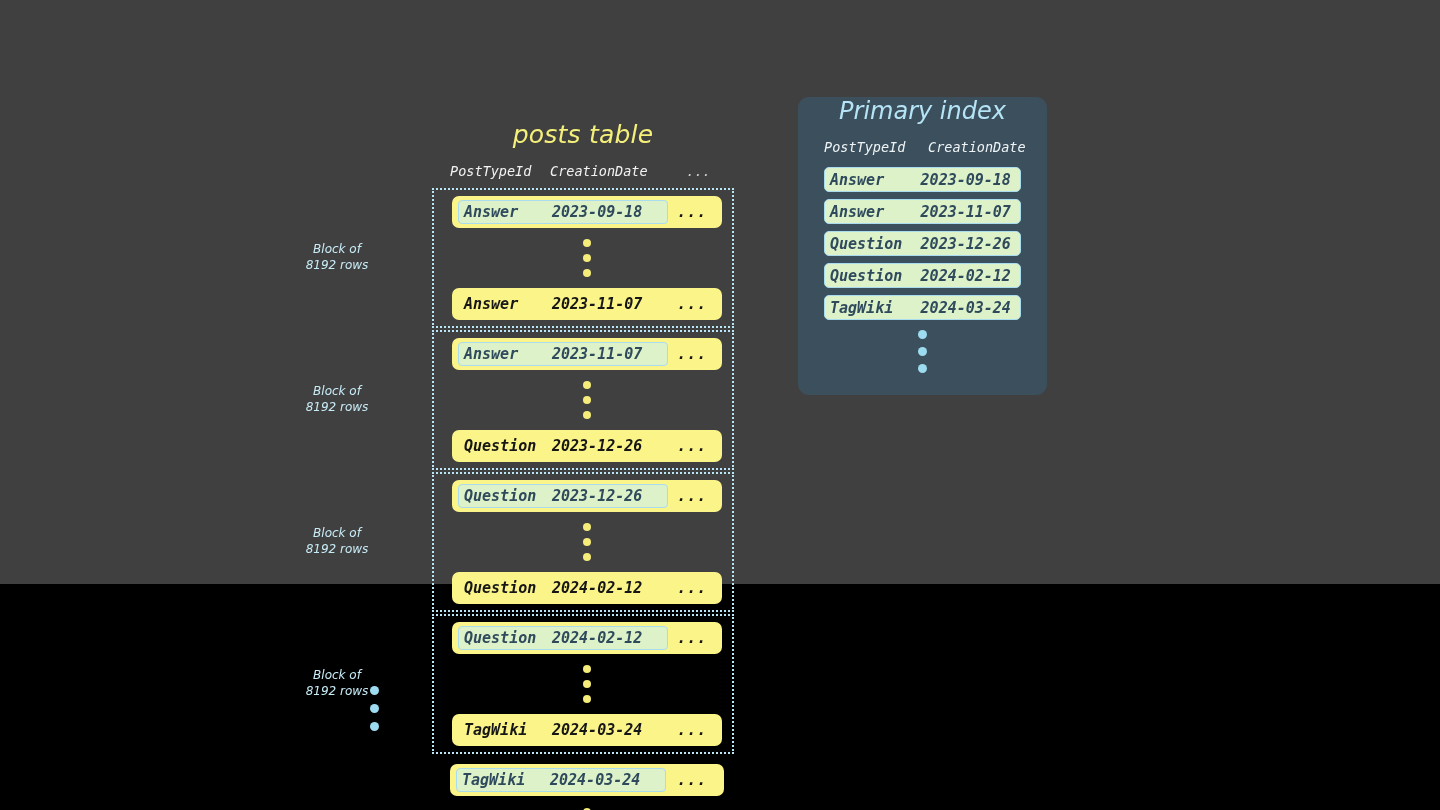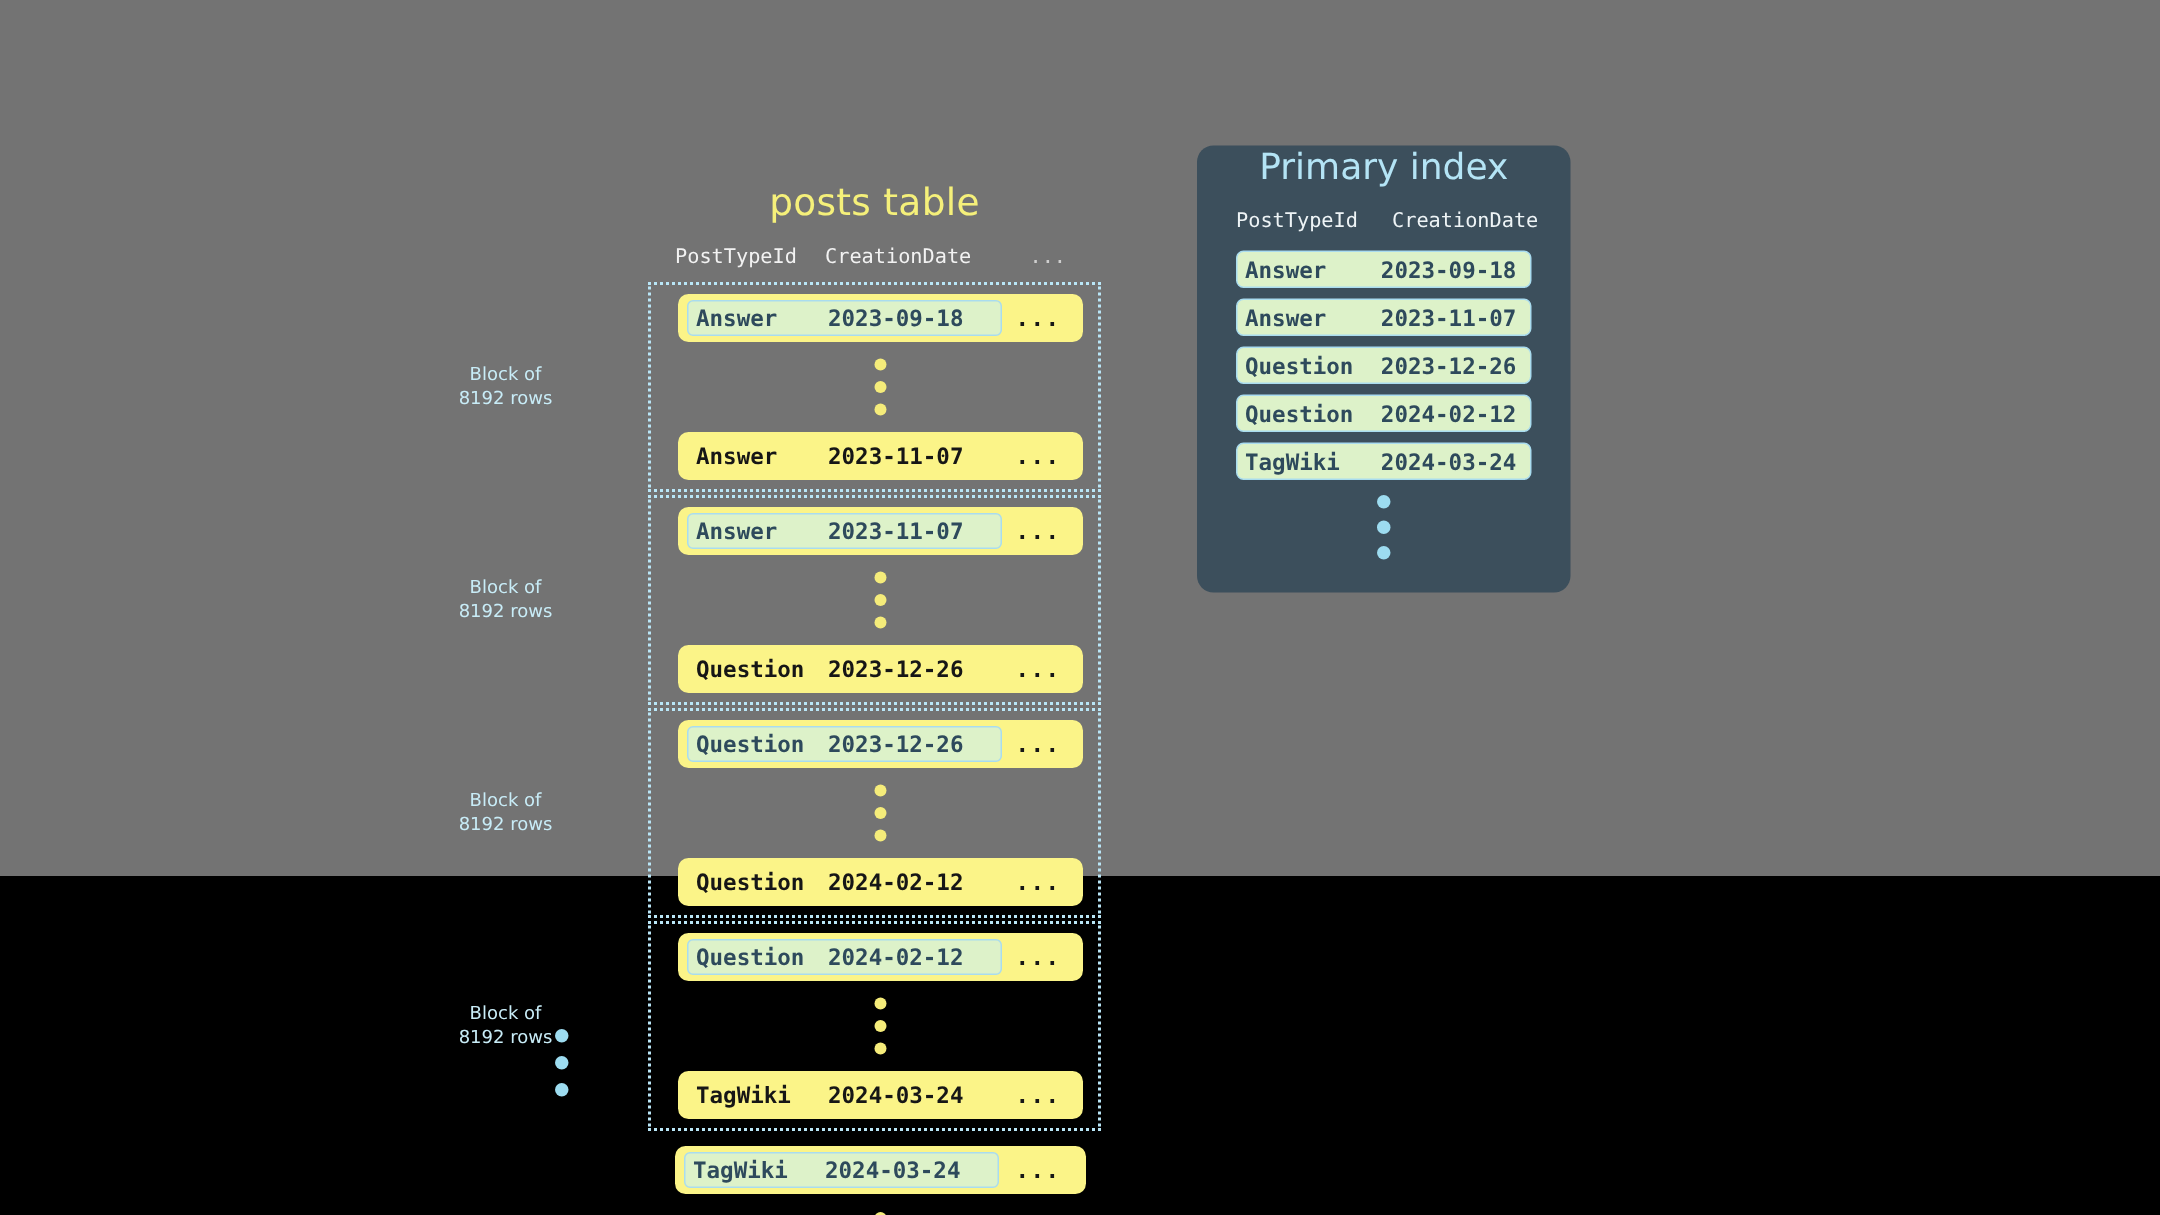--- a/index.html
+++ b/index.html
@@ -9,21 +9,22 @@
     height: 810px;
     background: #000000;
     overflow: hidden;
     font-family: "DejaVu Sans", "Liberation Sans", sans-serif;
   }
 
   #stage {
     position: relative;
     width: 1440px;
     height: 584px;
-    background: #737373;
+    background: #404040;
+    font-style: italic;
   }
 
   
   #posts-table {
     position: absolute;
     left: 432px;
     top: 120px;
     width: 302px;
   }
 

